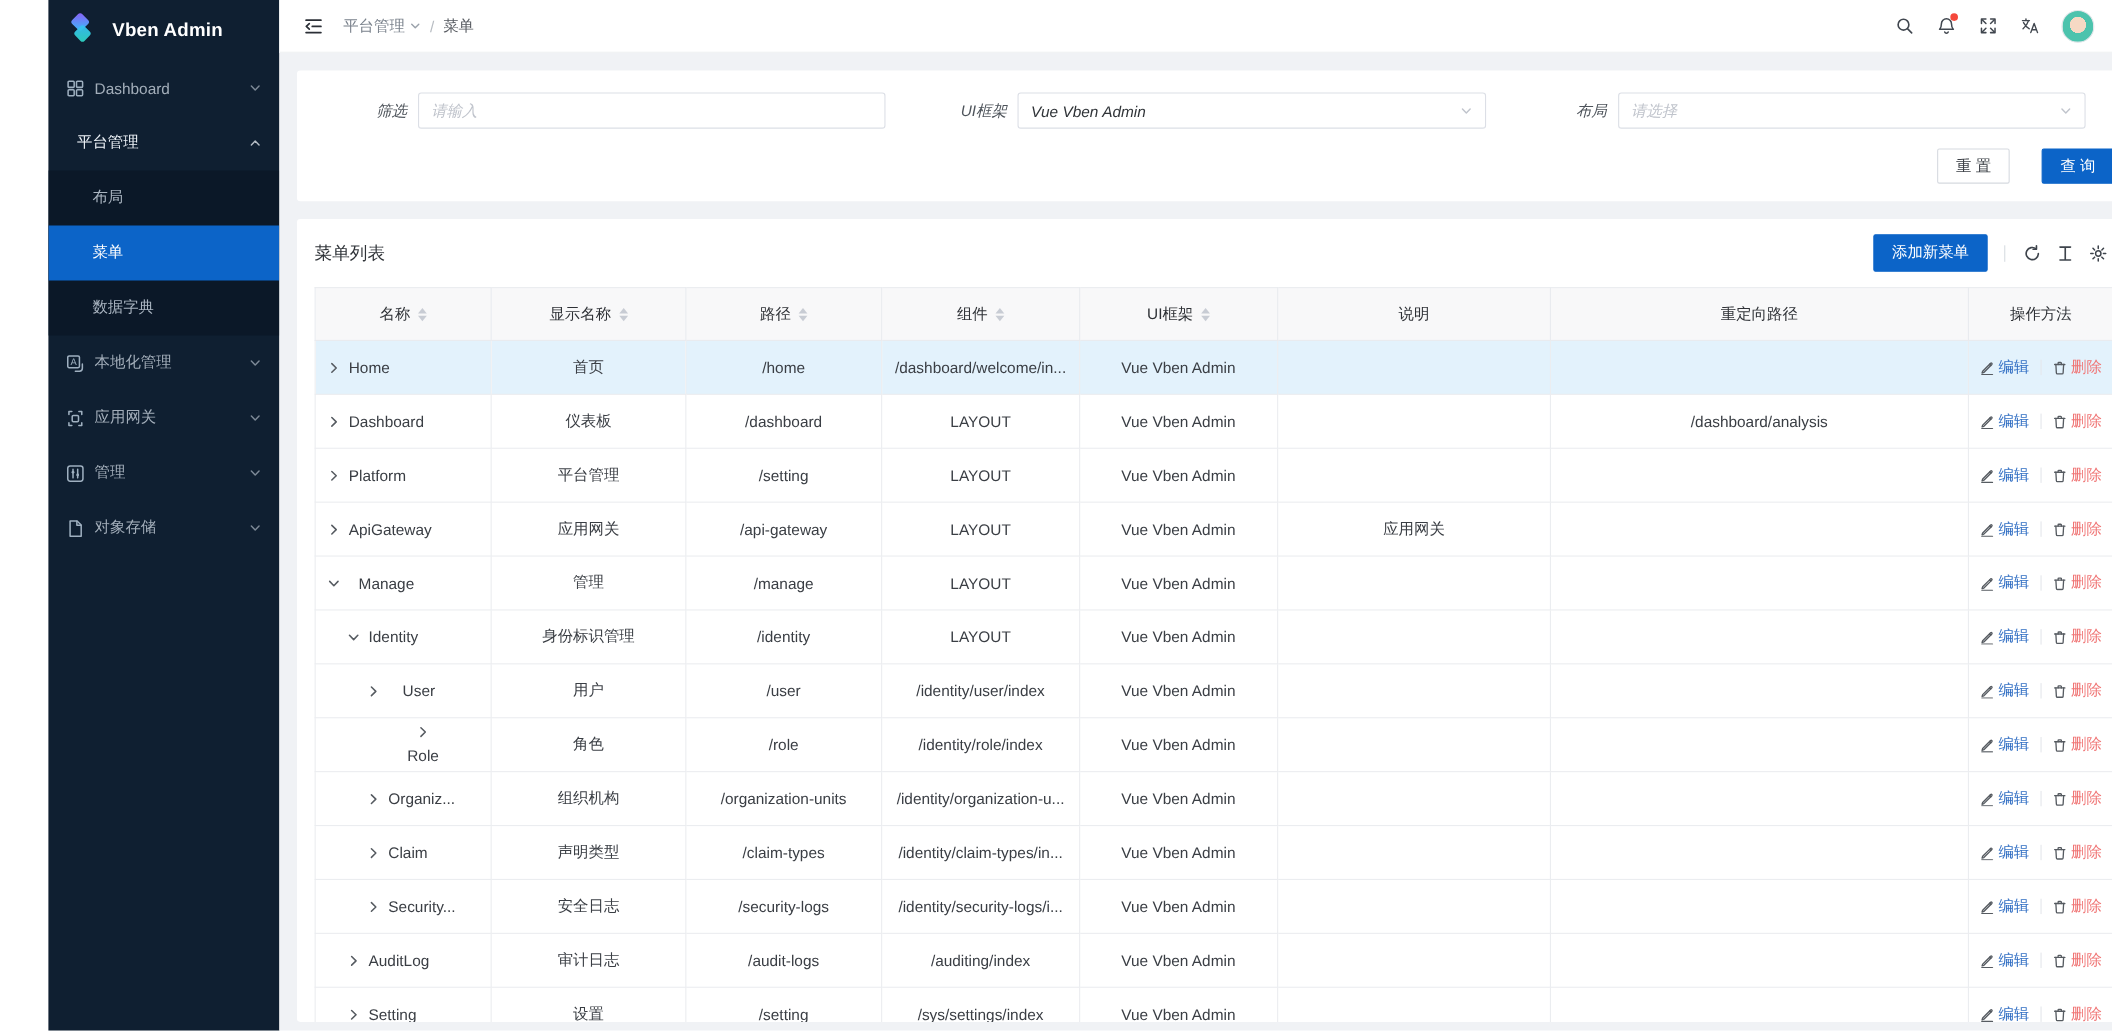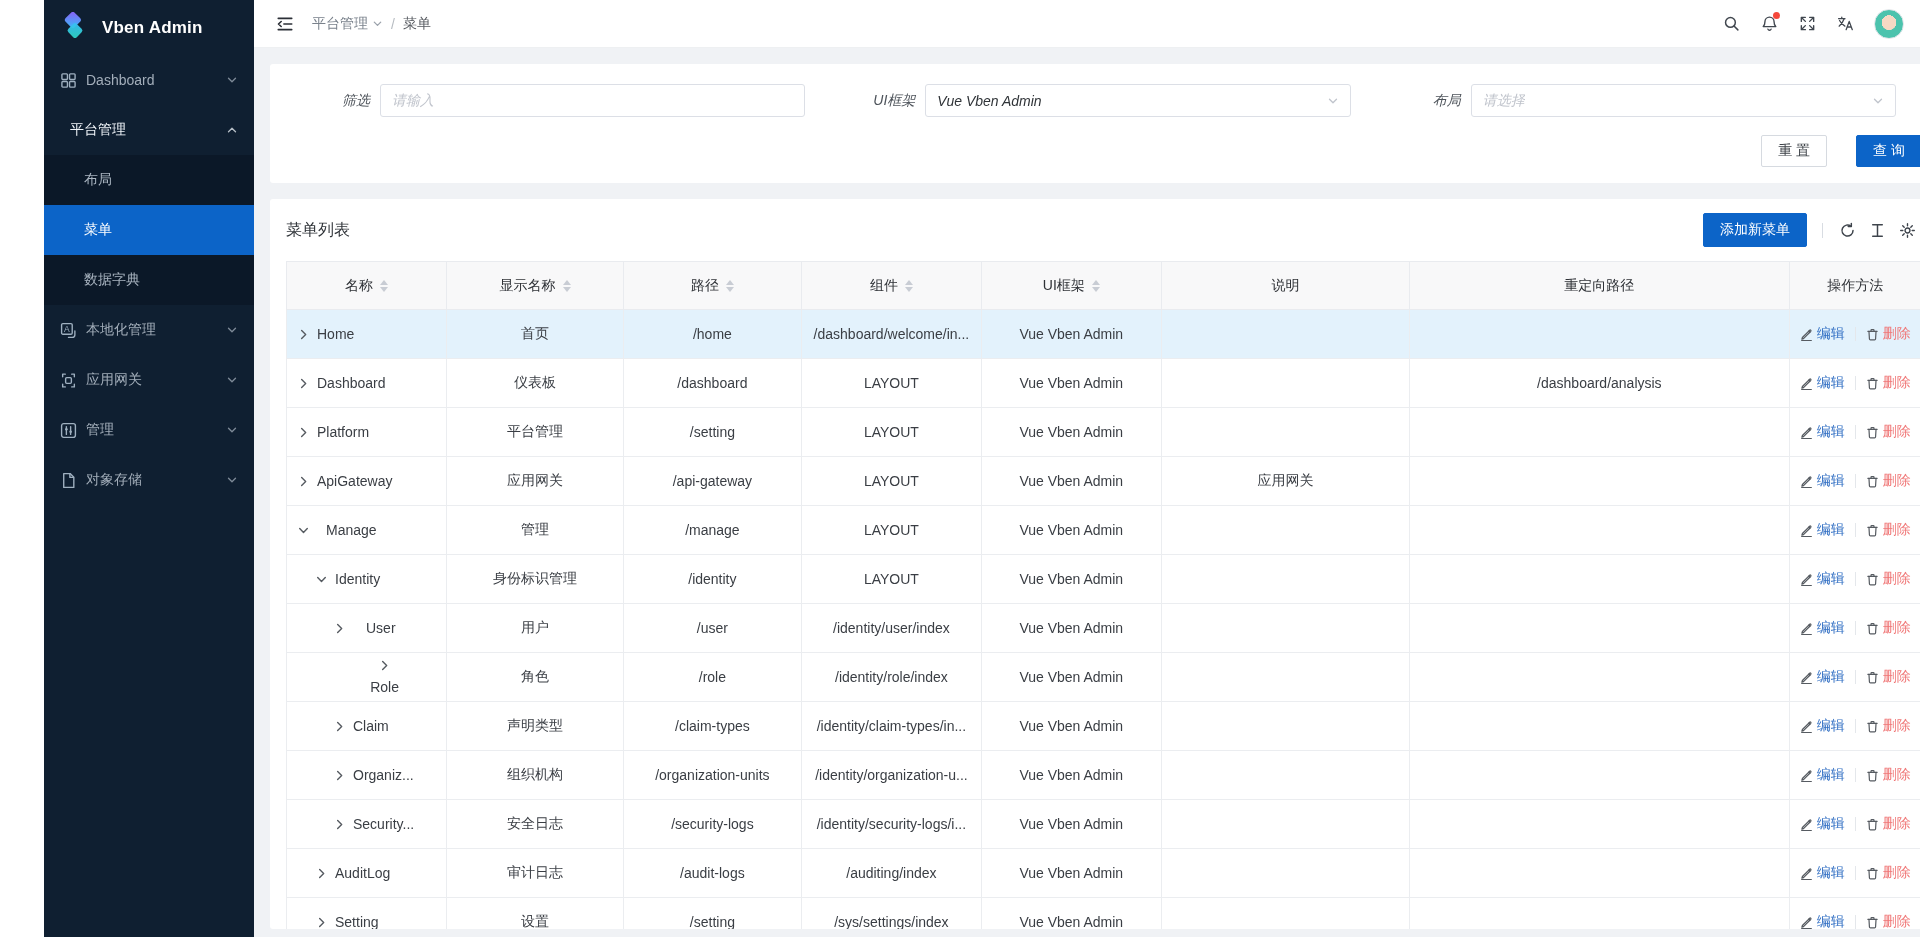--- a/index.html
+++ b/index.html
@@ -747,69 +747,69 @@
                 </td>
               </tr>
               <tr>
                 <td class="name-cell">
                   <div class="name-wrap" style="padding-left: 36px;">
                     <span class="expand">
                       <svg viewBox="0 0 12 12" fill="none" stroke="currentColor" stroke-width="1.3" stroke-linecap="round" stroke-linejoin="round">
                         <path d="M4.3 2.4 8 6l-3.7 3.6"></path>
                       </svg>
                     </span>
+                    <span>Organiz...</span>
+                  </div>
+                </td>
+                <td>组织机构</td>
+                <td>/organization-units</td>
+                <td>/identity/organization-u...</td>
+                <td>Vue Vben Admin</td>
+                <td></td>
+                <td></td>
+                <td>
+                  <div class="op">
+                    <a class="link edit">
+                      <span class="expand">
+                        <svg viewBox="0 0 14 14" fill="none" stroke="currentColor" stroke-width="1.3" stroke-linecap="round" stroke-linejoin="round">
+                          <path d="M2.6 10.2 2 12l1.8-.6 6.8-6.8-1.2-1.2z"></path>
+                          <path d="M9.4 3.4l1.2 1.2 1-1a.85.85 0 0 0-1.2-1.2z"></path>
+                          <path d="M1.8 13.6h10.4"></path>
+                        </svg>
+                      </span>
+                      <span>编辑</span>
+                    </a>
+                    <span class="op-divider"></span>
+                    <a class="link del">
+                      <span class="expand">
+                        <svg viewBox="0 0 14 14" fill="none" stroke="currentColor" stroke-width="1.3" stroke-linecap="round" stroke-linejoin="round">
+                          <path d="M2 3.6h10"></path>
+                          <path d="M5.4 3.6V2.3a.6.6 0 0 1 .6-.6h2a.6.6 0 0 1 .6.6v1.3"></path>
+                          <path d="M3.2 3.6l.5 8.3a1 1 0 0 0 1 .9h4.6a1 1 0 0 0 1-.9l.5-8.3"></path>
+                        </svg>
+                      </span>
+                      <span>删除</span>
+                    </a>
+                  </div>
+                </td>
+              </tr>
+              <tr>
+                <td class="name-cell">
+                  <div class="name-wrap" style="padding-left: 36px;">
+                    <span class="expand">
+                      <svg viewBox="0 0 12 12" fill="none" stroke="currentColor" stroke-width="1.3" stroke-linecap="round" stroke-linejoin="round">
+                        <path d="M4.3 2.4 8 6l-3.7 3.6"></path>
+                      </svg>
+                    </span>
                     <span>Claim</span>
                   </div>
                 </td>
                 <td>声明类型</td>
                 <td>/claim-types</td>
                 <td>/identity/claim-types/in...</td>
-                <td>Vue Vben Admin</td>
-                <td></td>
-                <td></td>
-                <td>
-                  <div class="op">
-                    <a class="link edit">
-                      <span class="expand">
-                        <svg viewBox="0 0 14 14" fill="none" stroke="currentColor" stroke-width="1.3" stroke-linecap="round" stroke-linejoin="round">
-                          <path d="M2.6 10.2 2 12l1.8-.6 6.8-6.8-1.2-1.2z"></path>
-                          <path d="M9.4 3.4l1.2 1.2 1-1a.85.85 0 0 0-1.2-1.2z"></path>
-                          <path d="M1.8 13.6h10.4"></path>
-                        </svg>
-                      </span>
-                      <span>编辑</span>
-                    </a>
-                    <span class="op-divider"></span>
-                    <a class="link del">
-                      <span class="expand">
-                        <svg viewBox="0 0 14 14" fill="none" stroke="currentColor" stroke-width="1.3" stroke-linecap="round" stroke-linejoin="round">
-                          <path d="M2 3.6h10"></path>
-                          <path d="M5.4 3.6V2.3a.6.6 0 0 1 .6-.6h2a.6.6 0 0 1 .6.6v1.3"></path>
-                          <path d="M3.2 3.6l.5 8.3a1 1 0 0 0 1 .9h4.6a1 1 0 0 0 1-.9l.5-8.3"></path>
-                        </svg>
-                      </span>
-                      <span>删除</span>
-                    </a>
-                  </div>
-                </td>
-              </tr>
-              <tr>
-                <td class="name-cell">
-                  <div class="name-wrap" style="padding-left: 36px;">
-                    <span class="expand">
-                      <svg viewBox="0 0 12 12" fill="none" stroke="currentColor" stroke-width="1.3" stroke-linecap="round" stroke-linejoin="round">
-                        <path d="M4.3 2.4 8 6l-3.7 3.6"></path>
-                      </svg>
-                    </span>
-                    <span>Organiz...</span>
-                  </div>
-                </td>
-                <td>组织机构</td>
-                <td>/organization-units</td>
-                <td>/identity/organization-u...</td>
                 <td>Vue Vben Admin</td>
                 <td></td>
                 <td></td>
                 <td>
                   <div class="op">
                     <a class="link edit">
                       <span class="expand">
                         <svg viewBox="0 0 14 14" fill="none" stroke="currentColor" stroke-width="1.3" stroke-linecap="round" stroke-linejoin="round">
                           <path d="M2.6 10.2 2 12l1.8-.6 6.8-6.8-1.2-1.2z"></path>
                           <path d="M9.4 3.4l1.2 1.2 1-1a.85.85 0 0 0-1.2-1.2z"></path>

